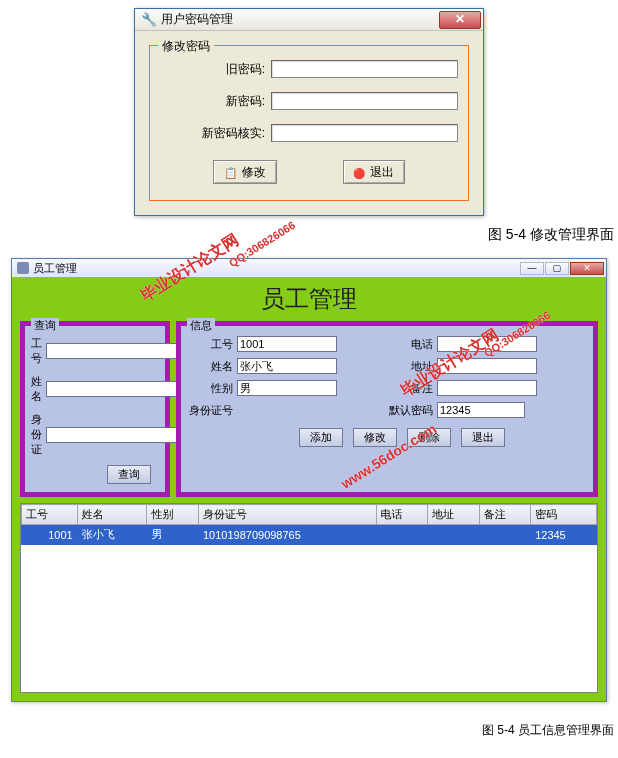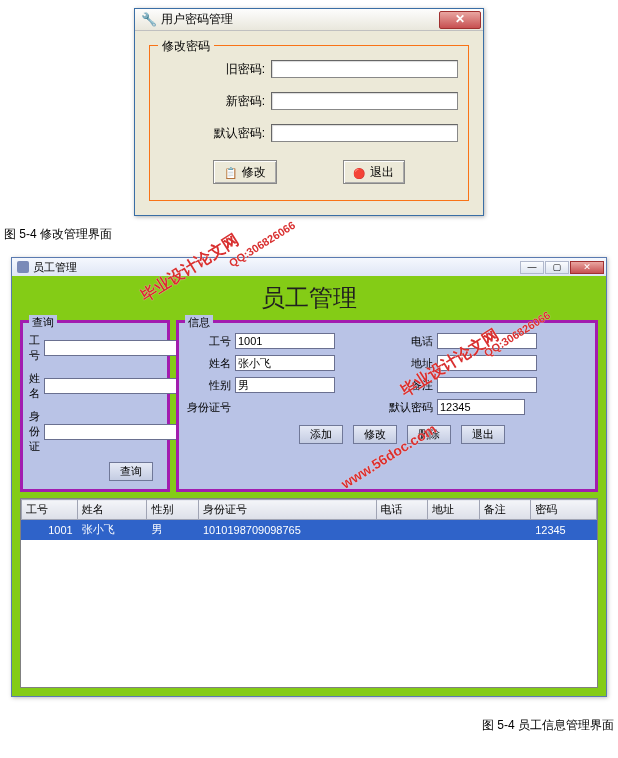--- a/index.html
+++ b/index.html
@@ -69,21 +69,21 @@
       padding: 3px 10px 2px;
       display: inline-flex; align-items: center; gap: 4px;
       font-size: 12px; cursor: pointer;
       box-shadow: 1px 1px 0 #fff inset, -1px -1px 0 #aaa inset;
       min-width: 54px;
       justify-content: center;
     }
     .btn-icon-copy::before { content: "📋"; font-size: 11px;}
     .btn-icon-exit::before { content: "🔴"; font-size: 10px;}
     
-    .caption { text-align: left; font-size: 12px; margin: 6px 0 14px; }
+    .caption { text-align: right; font-size: 14px; margin: 6px 0 14px; }
     
     
     .dialog2 {
       margin: 0 auto 10px;
       width: 596px;
       border: 1px solid #5a7ab0;
       background: #84cc16;
       box-shadow: 1px 1px 4px rgba(0,0,0,0.25);
     }
     .titlebar2 {
@@ -113,21 +113,21 @@
     .main-title {
       text-align: center;
       font-size: 24px;
       font-weight: normal;
       font-family: SimSun, serif;
       padding: 2px 0 6px;
       color: #202020;
     }
     .panels { display: flex; gap: 6px; }
     .panel-group {
-      border: 3px solid #a21caf;
+      border: 5px solid #a21caf;
       padding: 10px 6px 8px;
       position: relative;
       background: #b9c3e6;
     }
     .panel-group .pg-title { position:absolute; top:-8px; left:6px; background:#b9c3e6; padding:0 3px; font-size:11px;}
     .query-panel { width: 150px; }
     .info-panel { flex: 1; }
     
     .q-row { display:flex; align-items:center; margin-bottom:8px;}
     .q-row label { width:44px; text-align:right; padding-right:4px; font-size:11px;}
@@ -215,21 +215,21 @@
         <div class="groupbox-title">修改密码</div>
         <div class="form-row">
           <label>旧密码:</label>
           <input type="password" class="inset-input" style="">
         </div>
         <div class="form-row">
           <label>新密码:</label>
           <input type="password" class="inset-input" style="">
         </div>
         <div class="form-row">
-          <label>默认密码:</label>
+          <label>新密码核实:</label>
           <input type="password" class="inset-input" style="">
         </div>
         <div class="btn-row">
           <button class="winbtn">
             <span class="btn-icon-copy"></span>
             <span>修改</span>
           </button>
           <button class="winbtn">
             <span class="btn-icon-exit"></span>
             <span>退出</span>

